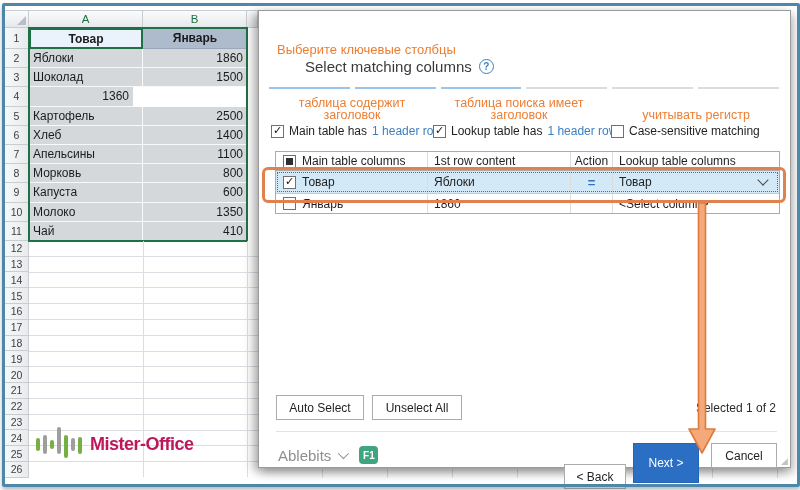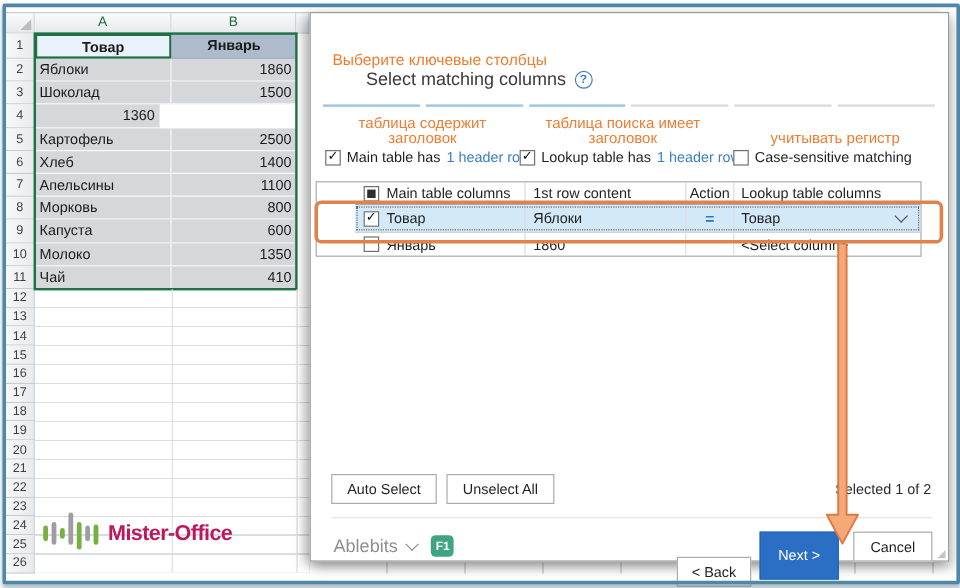--- a/index.html
+++ b/index.html
@@ -71,21 +71,21 @@
         font-size:12.5px;line-height:12px;color:#ED7D31;}
   .opt .line{margin-top:3px;display:flex;align-items:center;gap:5px;font-size:12px;color:#1f1f1f;white-space:nowrap;}
   .link{color:#3C7FC0;}
 
   .cb{width:13px;height:13px;background:#fff;border:1px solid #707070;box-sizing:border-box;
       display:inline-flex;align-items:center;justify-content:center;flex:none;}
   .cb.checked:after{content:"✓";font-size:11px;line-height:1;color:#111;margin-top:-1px;}
   .cb.indet:after{content:"";width:7px;height:7px;background:#2E2E2E;}
 
   
-  .gtable{position:absolute;left:4px;top:140px;width:505px;border:1px solid #ABABAB;box-sizing:border-box;background:#fff;padding-left:32px;}
+  .gtable{position:absolute;left:16px;top:140px;width:505px;border:1px solid #ABABAB;box-sizing:border-box;background:#fff;}
   .grow{display:flex;box-sizing:border-box;}
   .gcell{box-sizing:border-box;display:flex;align-items:center;font-size:12px;color:#1f1f1f;
          padding-left:6px;border-right:1px solid #DCDCDC;overflow:hidden;white-space:nowrap;}
   .gcell:last-child{border-right:none;}
   .c1{width:152px;} .c2{width:143px;} .c3{width:42px;justify-content:center;padding-left:0;} .c4{width:166px;position:relative;}
   .ghead{height:19px;border-bottom:1px solid #ABABAB;}
   .ghead .gcell{color:#1f1f1f;}
   .grow.sel{height:22px;background:#D3E9F8;outline:1px dotted #5b6a76;outline-offset:-2px;}
   .grow.plain{height:20px;border-top:1px solid #C9C9C9;}
   .eq{color:#2E75B6;font-weight:bold;font-size:13px;}

